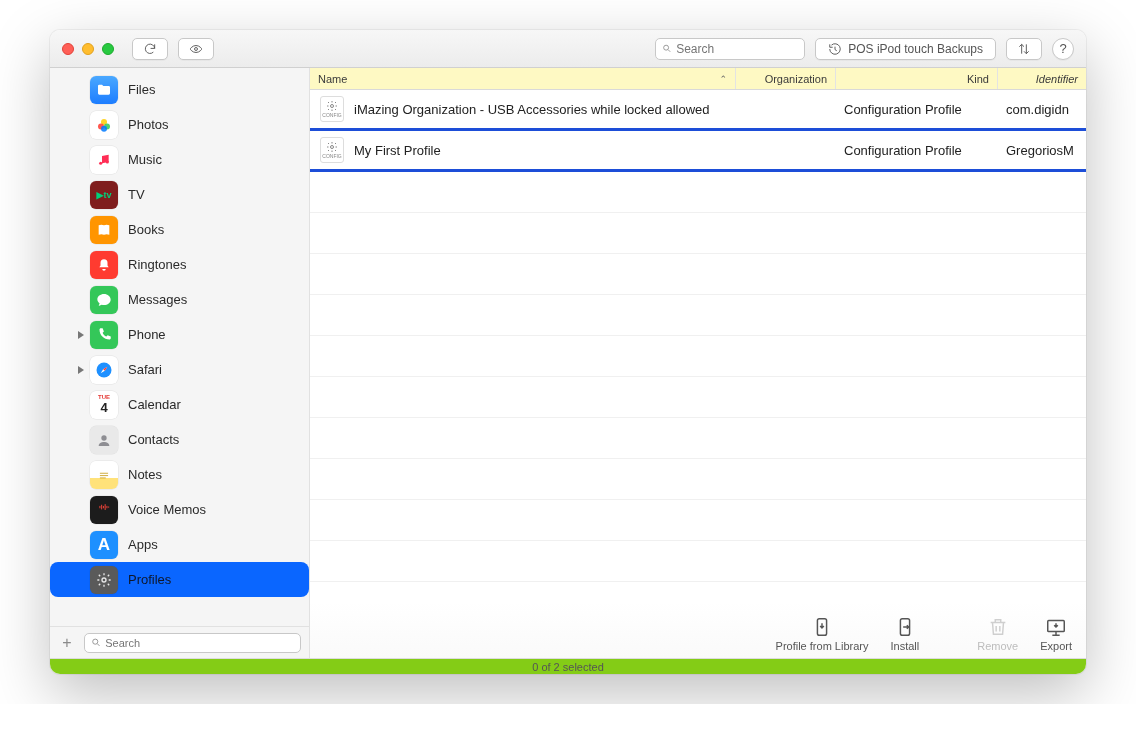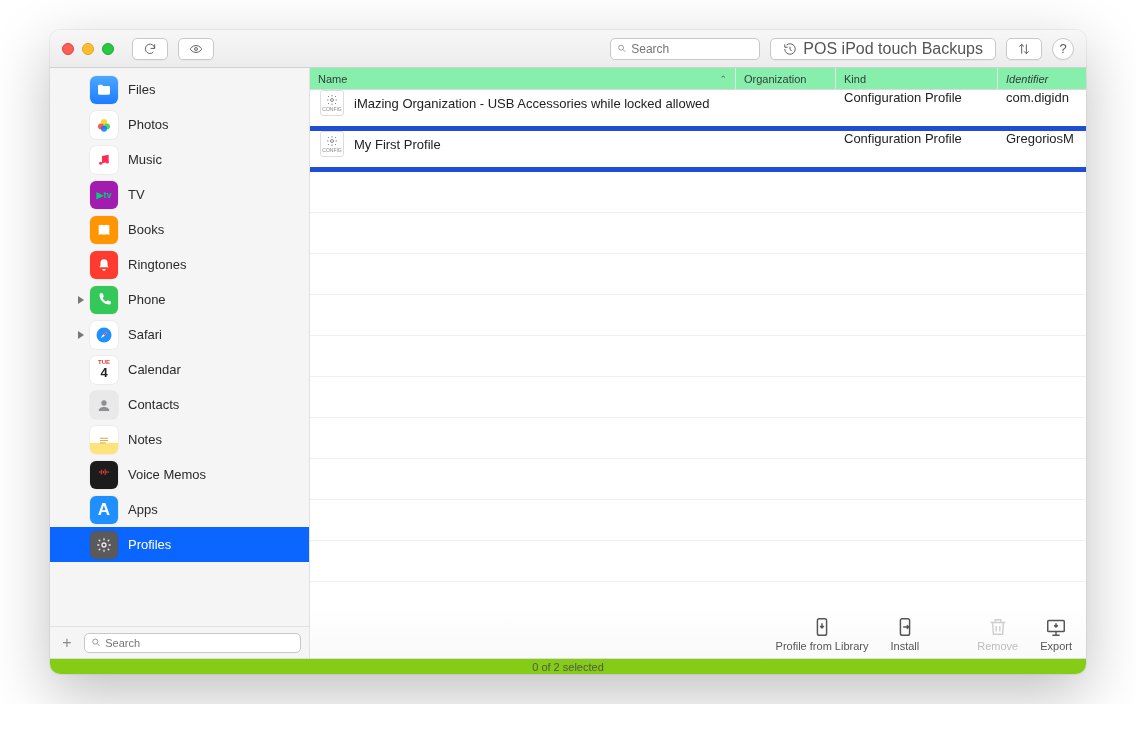--- a/index.html
+++ b/index.html
@@ -40,66 +40,66 @@
   .searchbox {
     margin-left:auto; height:22px; width:150px;
     border:1px solid #c8c8c8; border-radius:5px; background:#fff;
     display:flex; align-items:center; padding:0 6px; gap:4px;
   }
   .searchbox input {
     border:none; outline:none; font-size:12px; width:100%; background:transparent;
     color:#333;
   }
   .searchbox svg { width:11px; height:11px; stroke:#888; fill:none; stroke-width:2; }
-  .btn-wide { padding:0 12px; font-size:16px; color:#555; gap:6px; }
+  .btn-wide { padding:0 12px; font-size:12px; color:#555; gap:6px; }
   .btn-help { width:22px; height:22px; border-radius:50%; padding:0; font-size:13px; color:#555; }
 
   .body { flex:1; display:flex; min-height:0; }
   .sidebar {
     width:260px; background:#f5f5f5; border-right:1px solid #e1e1e1;
     display:flex; flex-direction:column;
   }
   .side-list { flex:1; overflow:auto; padding-top:4px; }
   .side-item {
     display:flex; align-items:center; height:35px; padding:0 10px 0 40px; gap:10px;
     font-size:13px; color:#2a2a2a; position:relative; cursor:default;
   }
   .side-item .disclosure {
     position:absolute; left:26px; width:10px; height:10px; color:#666;
   }
-  .side-item.selected { background:#0a66ff; color:#ffffff; }
+  .side-item.selected { background:#0a66ff; color:#0f172a;border-radius:8px; }
   .side-item .icn {
     width:28px; height:28px; border-radius:6px; display:flex; align-items:center; justify-content:center;
     font-size:15px; box-shadow: 0 0 0 0.5px rgba(0,0,0,0.08);
   }
   .side-bottom {
     height:32px; border-top:1px solid #e1e1e1; display:flex; align-items:center; padding:0 8px; gap:8px;
   }
   .side-bottom .plus { width:18px; text-align:center; color:#8a8a8a; font-size:16px; }
   .side-bottom .search2 {
     flex:1; height:20px; border:1px solid #c8c8c8; border-radius:5px; background:#fff;
     display:flex; align-items:center; padding:0 6px; gap:4px;
   }
   .side-bottom .search2 input { border:none; outline:none; font-size:11px; width:100%; background:transparent; }
 
   .main { flex:1; display:flex; flex-direction:column; min-width:0; }
   .cols {
-    height:22px; background:#86efac; border-bottom:1px solid #d9d9d9;
+    height:22px; background:#fef9c3; border-bottom:1px solid #d9d9d9;
     display:flex; align-items:center; font-size:11px; color:#3a3a3a;
   }
-  .col { padding:0 8px; border-right:1px solid #e3e3e3; height:100%; display:flex; align-items:center; }
+  .col { padding:0 8px; border-right:1px solid #e3e3e3; height:100%; display:flex; align-items:center;justify-content:flex-end; }
   .col.name { flex:0 0 426px; justify-content:flex-start; gap:6px; }
   .col.org  { flex:0 0 100px; }
   .col.kind { flex:0 0 162px; }
   .col.id   { flex:1; border-right:none;font-style:italic; }
   .sort-caret { font-size:9px; margin-left:auto; color:#666; }
 
   .rows { flex:1; overflow:hidden; }
   .row {
-    height:41px; border-bottom:5px solid #1d4ed8; display:flex; align-items:flex-start; font-size:13px; color:#222;
+    height:41px; border-bottom:3px solid #1d4ed8; display:flex; align-items:center; font-size:13px; color:#222;
   }
   .row .c { padding:0 8px; display:flex; align-items:center; }
   .row .c.name { flex:0 0 426px; gap:10px; padding-left:10px; }
   .row .c.org  { flex:0 0 100px; }
   .row .c.kind { flex:0 0 162px; }
   .row .c.id   { flex:1; white-space:nowrap; overflow:hidden; }
   .row .thumb {
     width:24px; height:26px; background:#fff; border:1px solid #ddd; border-radius:3px;
     display:flex; flex-direction:column; align-items:center; justify-content:center;
     font-size:5px; color:#888;
@@ -123,21 +123,21 @@
 
   .statusbar {
     height:16px; background:#84cc16; border-top:1px solid #dcdcdc;
     display:flex; align-items:center; justify-content:center; font-size:11px; color:#555;
   }
 
   
   .ic-files{background:linear-gradient(#4aa8ff,#1d7dff);} 
   .ic-photos{background:#fff;} 
   .ic-music{background:#fff;} 
-  .ic-tv{background:#a21caf;color:#00d07a;} 
+  .ic-tv{background:#7f1d1d;color:#00d07a;} 
   .ic-ring{background:#ff3b30;color:#fff;} 
   .ic-books{background:#ff9500;color:#fff;} 
   .ic-msg{background:#34c759;color:#fff;} 
   .ic-phone{background:#34c759;color:#fff;} 
   .ic-safari{background:#fff;} 
   .ic-cal{background:#fff;color:#e53935;} 
   .ic-contacts{background:#e9e9e9;color:#888;} 
   .ic-notes{background:#fff;} 
   .ic-voice{background:#1c1c1c;color:#ff453a;} 
   .ic-apps{background:#1e90ff;color:#fff;} 
@@ -246,20 +246,28 @@
 
         <div class="side-item">
           <span class="icn ic-ring">
             <svg viewBox="0 0 24 24" width="14" height="14" fill="#fff">
                 <path d="M12 2a6 6 0 0 0-6 6v5l-2 3h16l-2-3V8a6 6 0 0 0-6-6zm0 20a3 3 0 0 0 3-3H9a3 3 0 0 0 3 3z"></path>
               </svg>
           </span>
           <span>Ringtones</span>
         </div>
 
+        <div class="side-item">
+          <span class="icn ic-msg">
+            <svg viewBox="0 0 24 24" width="16" height="16" fill="#fff">
+                <path d="M12 3C6.5 3 2 6.6 2 11c0 2.4 1.3 4.5 3.4 6L4 21l4.5-2c1.1.3 2.3.5 3.5.5 5.5 0 10-3.6 10-8S17.5 3 12 3z"></path>
+              </svg>
+          </span>
+          <span>Messages</span>
+        </div>
 
         <div class="side-item">
           <svg class="disclosure" viewBox="0 0 10 10">
               <path d="M2 1l6 4-6 4z" fill="#777"></path>
             </svg>
           <span class="icn ic-phone">
             <svg viewBox="0 0 24 24" width="15" height="15" fill="#fff">
                 <path d="M6 2c-1 0-2 1-2 2 0 9 7 16 16 16 1 0 2-1 2-2v-3l-5-2-2 2c-3-1-5-3-6-6l2-2-2-5H6z"></path>
               </svg>
           </span>

